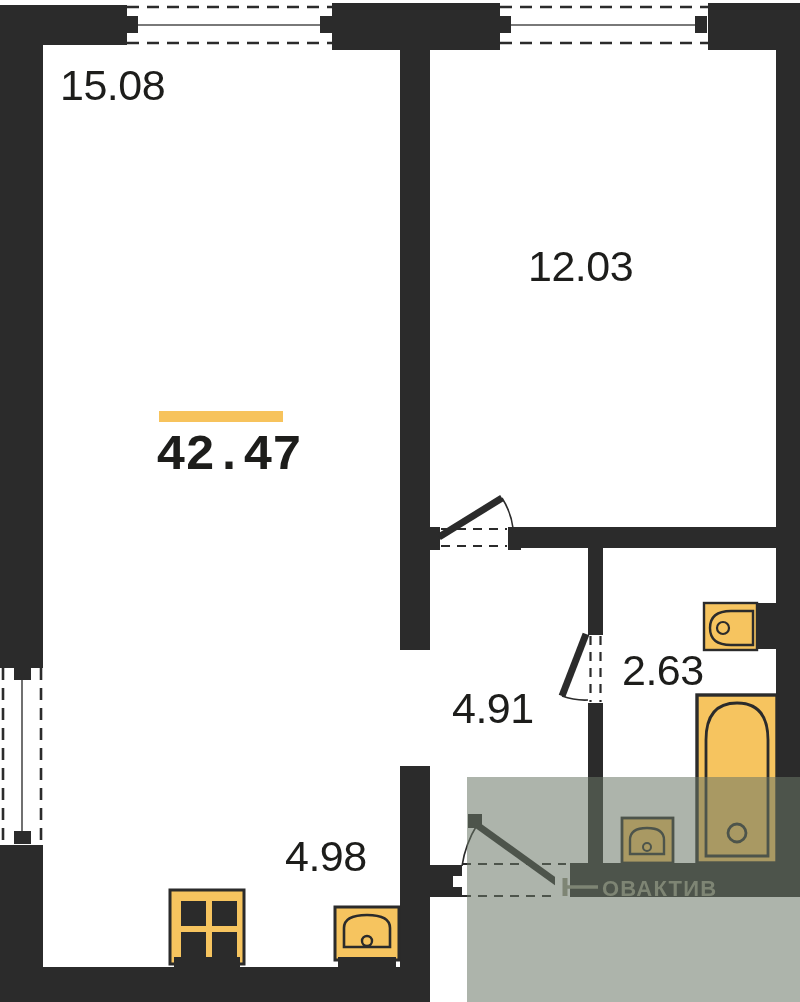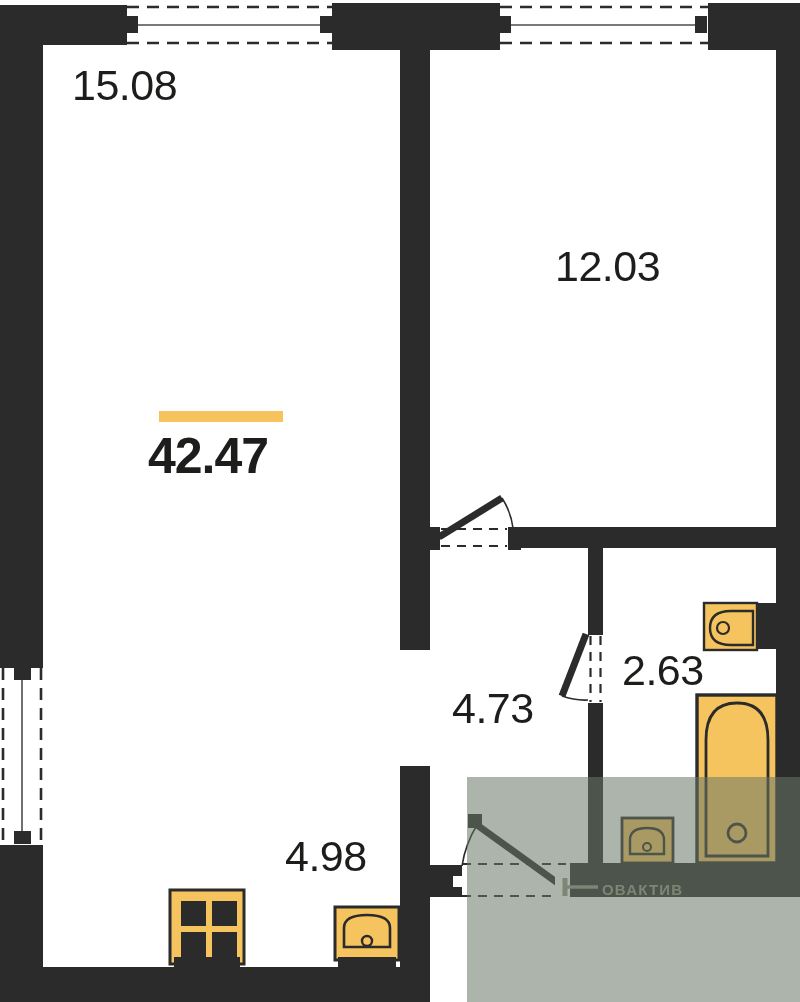--- a/index.html
+++ b/index.html
@@ -31,23 +31,23 @@
     font-size:50px;font-weight:700;letter-spacing:-1px;
   }
   .overlay{
     position:absolute;z-index:3;
     left:467px;top:777px;width:333px;height:225px;
     background:var(--overlay);
   }
   .watermark{
     position:absolute;z-index:4;
     left:561px;top:876px;height:22px;
-    display:flex;align-items:flex-end;gap:3px;
+    display:flex;align-items:flex-start;gap:3px;
     color:var(--watermark);
-    font-size:15px;font-weight:700;letter-spacing:1.2px;
+    font-size:22px;font-weight:700;letter-spacing:1.2px;
     white-space:nowrap;
   }
   .watermark svg{display:block;}
 </style>
 </head>
 <body>
 
 <div class="plan">
 
   <svg class="plan-svg" width="800" height="1002" viewBox="0 0 800 1002">
@@ -150,27 +150,27 @@
       <line x1="462" y1="864" x2="566" y2="864" stroke-width="2.2" stroke-dasharray="9 7"></line>
       <line x1="462" y1="896" x2="566" y2="896" stroke-width="2.2" stroke-dasharray="9 7"></line>
       <rect x="453" y="876" width="9" height="11" fill="#ffffff" stroke="none"></rect>
       <line x1="566" y1="889" x2="477" y2="825" stroke-width="7"></line>
       <rect x="468" y="814" width="14" height="14" fill="var(--wall)" stroke="none"></rect>
       <path d="M477,825 A109,109 0 0 0 462,866" fill="none" stroke-width="1.6"></path>
       <rect x="555" y="876" width="13" height="23" fill="#ffffff" stroke="none"></rect>
     </g>
   </svg>
 
-  <div class="lbl" style="left:72px;top:64px;">15.08</div>
+  <div class="lbl" style="left:60px;top:64px;">15.08</div>
 
-  <div class="lbl" style="left:555px;top:245px;">12.03</div>
+  <div class="lbl" style="left:528px;top:245px;">12.03</div>
 
-  <div class="lbl lbl-total" style="left:148px;top:431px;">42.47</div>
+  <div class="lbl lbl-total" style="left:156px;top:431px;font-family:Liberation Mono, monospace;">42.47</div>
 
-  <div class="lbl" style="left:452px;top:687px;">4.73</div>
+  <div class="lbl" style="left:452px;top:687px;">4.91</div>
 
   <div class="lbl" style="left:622px;top:649px;">2.63</div>
 
   <div class="lbl" style="left:285px;top:835px;">4.98</div>
 
   <div class="overlay"></div>
 
   <div class="watermark">
     <svg width="38" height="22" viewBox="0 0 38 22">
       <line x1="4" y1="2" x2="4" y2="20" stroke="var(--watermark)" stroke-width="5"></line>

